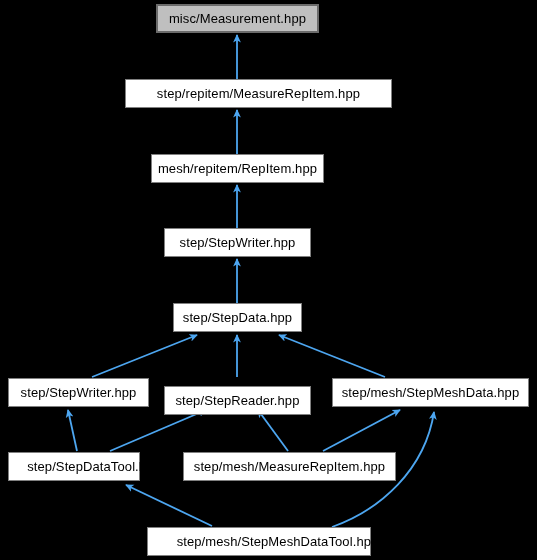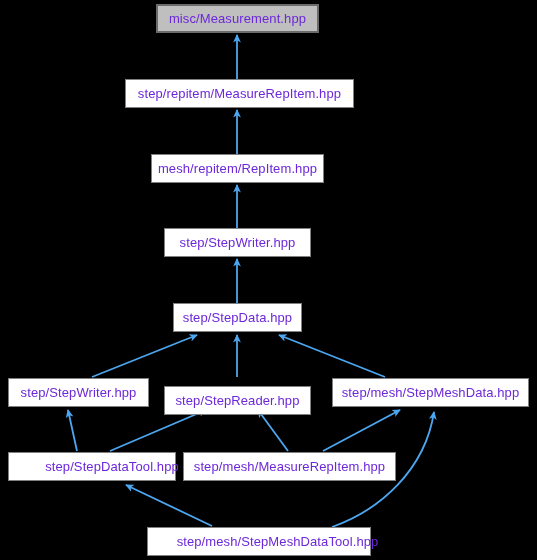--- a/index.html
+++ b/index.html
@@ -21,21 +21,21 @@
     top: 0;
     width: 537px;
     height: 560px;
     display: block;
   }
   .node {
     position: absolute;
     box-sizing: border-box;
     border: 1px solid #808080;
     background: #ffffff;
-    color: #6d28d9;
+    color: #000000;
     font-size: 13px;
     line-height: 1;
     display: flex;
     align-items: center;
     justify-content: center;
     white-space: nowrap;
     letter-spacing: 0.1px;
   }
   .node.root {
     background: #bfbfbf;
@@ -71,42 +71,42 @@
         <line x1="323" y1="451" x2="400" y2="410" stroke="#4da6f0" stroke-width="1.8" marker-end="url(#arrowhead)"></line>
         <line x1="212" y1="526" x2="126" y2="485" stroke="#4da6f0" stroke-width="1.8" marker-end="url(#arrowhead)"></line>
         <path d="M 332,527 C 380,510 425,470 434,412" fill="none" stroke="#4da6f0" stroke-width="1.8" marker-end="url(#arrowhead)"></path>
       </g>
   </svg>
 
   <div id="nodes-layer">
       <div class="node root" style="left: 156px; top: 4px; width: 163px; height: 29px;">
         <span class="node-label">misc/Measurement.hpp</span>
       </div>
-      <div class="node" style="left: 125px; top: 79px; width: 229px; height: 29px;">
+      <div class="node" style="left: 125px; top: 79px; width: 267px; height: 29px;">
         <span class="node-label">step/repitem/MeasureRepItem.hpp</span>
       </div>
       <div class="node" style="left: 151px; top: 154px; width: 173px; height: 29px;">
         <span class="node-label">mesh/repitem/RepItem.hpp</span>
       </div>
       <div class="node" style="left: 164px; top: 228px; width: 147px; height: 29px;">
         <span class="node-label">step/StepWriter.hpp</span>
       </div>
       <div class="node" style="left: 173px; top: 303px; width: 129px; height: 29px;">
         <span class="node-label">step/StepData.hpp</span>
       </div>
       <div class="node" style="left: 8px; top: 378px; width: 141px; height: 29px;">
         <span class="node-label">step/StepWriter.hpp</span>
       </div>
       <div class="node" style="left: 164px; top: 378px; width: 147px; height: 29px; margin-top: 8px;">
         <span class="node-label">step/StepReader.hpp</span>
       </div>
       <div class="node" style="left: 332px; top: 378px; width: 197px; height: 29px;">
         <span class="node-label">step/mesh/StepMeshData.hpp</span>
       </div>
-      <div class="node" style="left: 8px; top: 452px; width: 168px; height: 29px; padding-left: 40px;">
+      <div class="node" style="left: 8px; top: 452px; width: 132px; height: 29px; padding-left: 40px;">
         <span class="node-label">step/StepDataTool.hpp</span>
       </div>
       <div class="node" style="left: 183px; top: 452px; width: 213px; height: 29px;">
         <span class="node-label">step/mesh/MeasureRepItem.hpp</span>
       </div>
       <div class="node" style="left: 147px; top: 527px; width: 224px; height: 29px; padding-left: 37px;">
         <span class="node-label">step/mesh/StepMeshDataTool.hpp</span>
       </div>
     </div>
 

